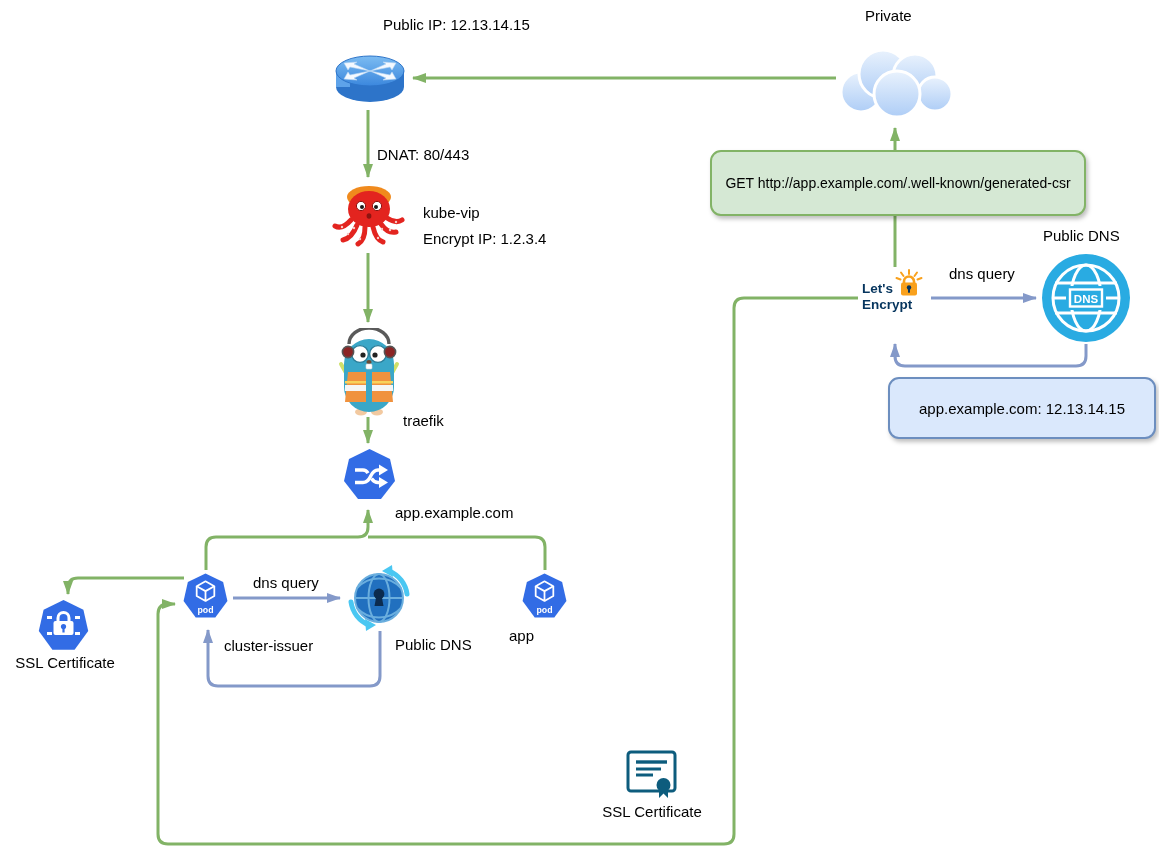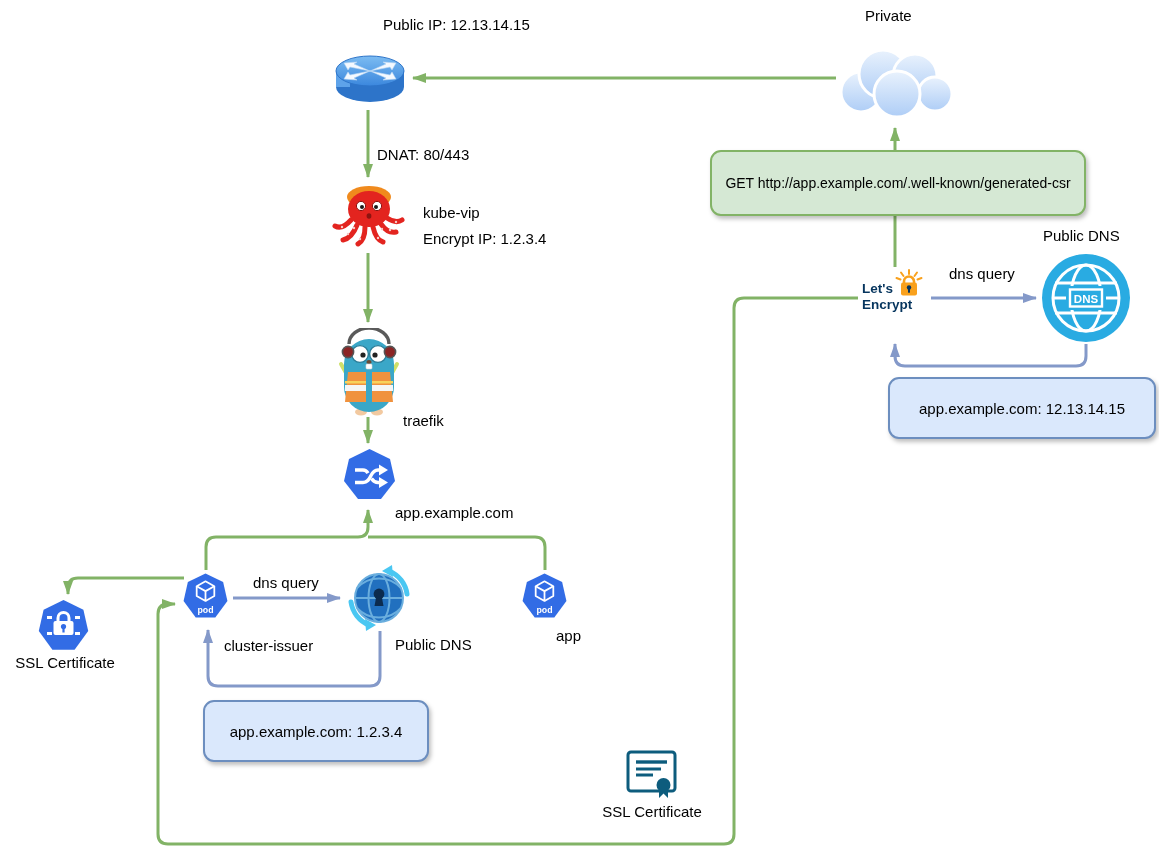--- a/index.html
+++ b/index.html
@@ -172,21 +172,21 @@
 
   <svg class="abs" style="left:521px; top:572px;" width="47" height="50" viewBox="0 0 48 50">
     <polygon points="24,1 6,9.7 1.6,29.1 14,46 34,46 46.4,29.1 42,9.7" fill="#326ce5"></polygon>
     <g stroke="#fff" stroke-width="1.8" fill="none" stroke-linejoin="round">
       <polygon points="24,9 33,14 24,19 15,14"></polygon>
       <polyline points="15,14 15,24 24,29 24,19"></polyline>
       <polyline points="33,14 33,24 24,29"></polyline>
     </g>
     <text x="24" y="41" font-size="9" font-weight="bold" fill="#fff" text-anchor="middle">pod</text>
   </svg>
-  <div class="lbl center" style="left:545px; top:627px; width:47px;">app</div>
+  <div class="lbl center" style="left:498px; top:627px; width:47px;">app</div>
 
   <div class="lbl" style="left:253px; top:574px;">dns query</div>
   <div class="lbl" style="left:224px; top:637px;">cluster-issuer</div>
 
   <svg class="abs" style="left:344px; top:564px;" width="70" height="70" viewBox="0 0 70 70">
     <circle cx="35" cy="34" r="24" fill="#2170bf"></circle>
     <g stroke="#6aaede" stroke-width="2" fill="none">
       <circle cx="35" cy="34" r="24"></circle>
       <ellipse cx="35" cy="34" rx="10.5" ry="24"></ellipse>
       <path d="M 13 24 A 30 30 0 0 1 57 24"></path>
@@ -212,23 +212,20 @@
       <rect x="38" y="17" width="5" height="3"></rect>
       <rect x="38" y="33" width="5" height="3"></rect>
     </g>
     <path d="M 21 22 V 19 A 5.5 5.5 0 0 1 32 19 V 22" stroke="#fff" stroke-width="3" fill="none"></path>
     <rect x="16.5" y="22" width="20" height="14" rx="2" fill="#fff"></rect>
     <circle cx="26.5" cy="27.5" r="2.6" fill="#326ce5"></circle>
     <rect x="25.4" y="28.5" width="2.2" height="5" fill="#326ce5"></rect>
   </svg>
   <div class="lbl center" style="left:8px; top:654px; width:114px;">SSL Certificate</div>
 
-  <div class="callout callout-blue" style="left:203px; top:700px; width:222px; height:58px;">
-    <span>app.example.com: 1.2.3.4</span>
-  </div>
 
   <svg class="abs" style="left:625px; top:746px;" width="53" height="53" viewBox="0 0 53 53">
     <rect x="3" y="6" width="47" height="39" rx="3" fill="#fff" stroke="#0d5c7d" stroke-width="3"></rect>
     <line x1="11" y1="16" x2="42" y2="16" stroke="#0d5c7d" stroke-width="3.4"></line>
     <line x1="11" y1="23" x2="36" y2="23" stroke="#0d5c7d" stroke-width="3"></line>
     <line x1="11" y1="29" x2="28" y2="29" stroke="#0d5c7d" stroke-width="3"></line>
     <path d="M 34 41 L 34 52 L 38.5 47.5 L 43 52 L 43 41 Z" fill="#0d5c7d"></path>
     <circle cx="38.5" cy="39" r="7" fill="#0d5c7d"></circle>
   </svg>
   <div class="lbl center" style="left:594px; top:803px; width:116px;">SSL Certificate</div>

